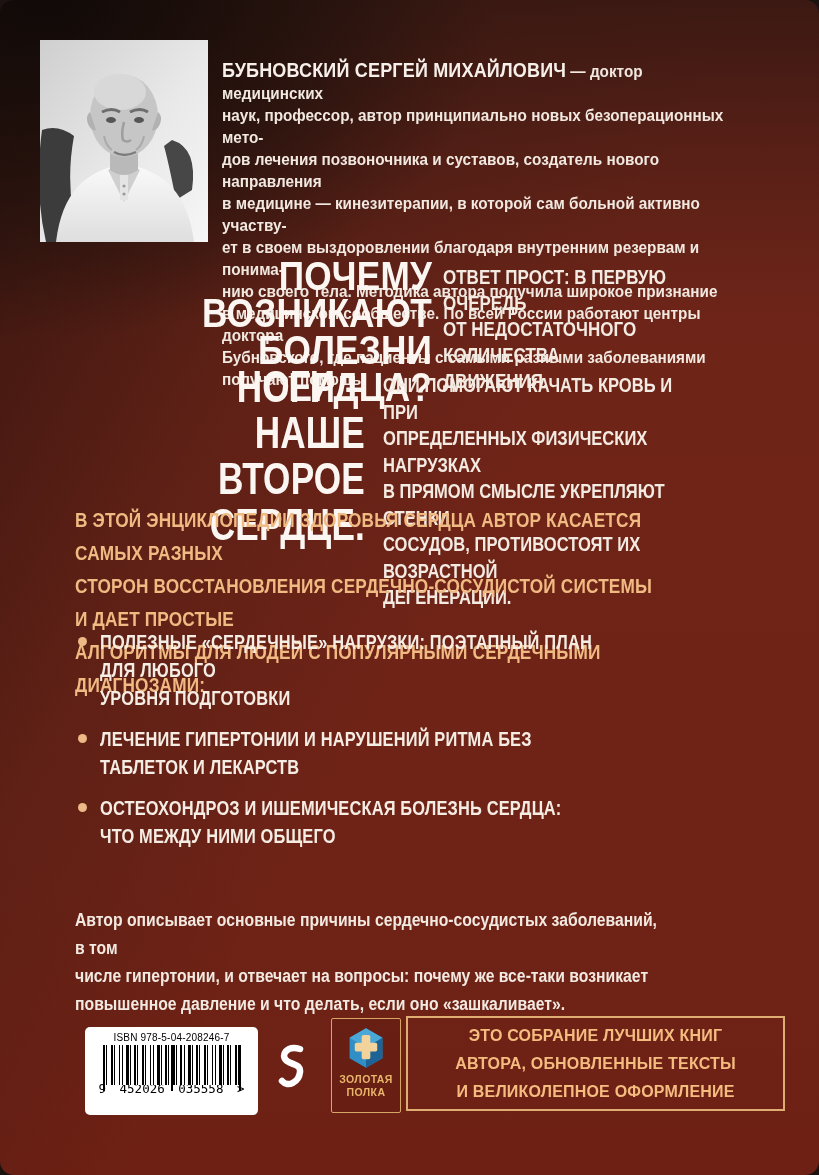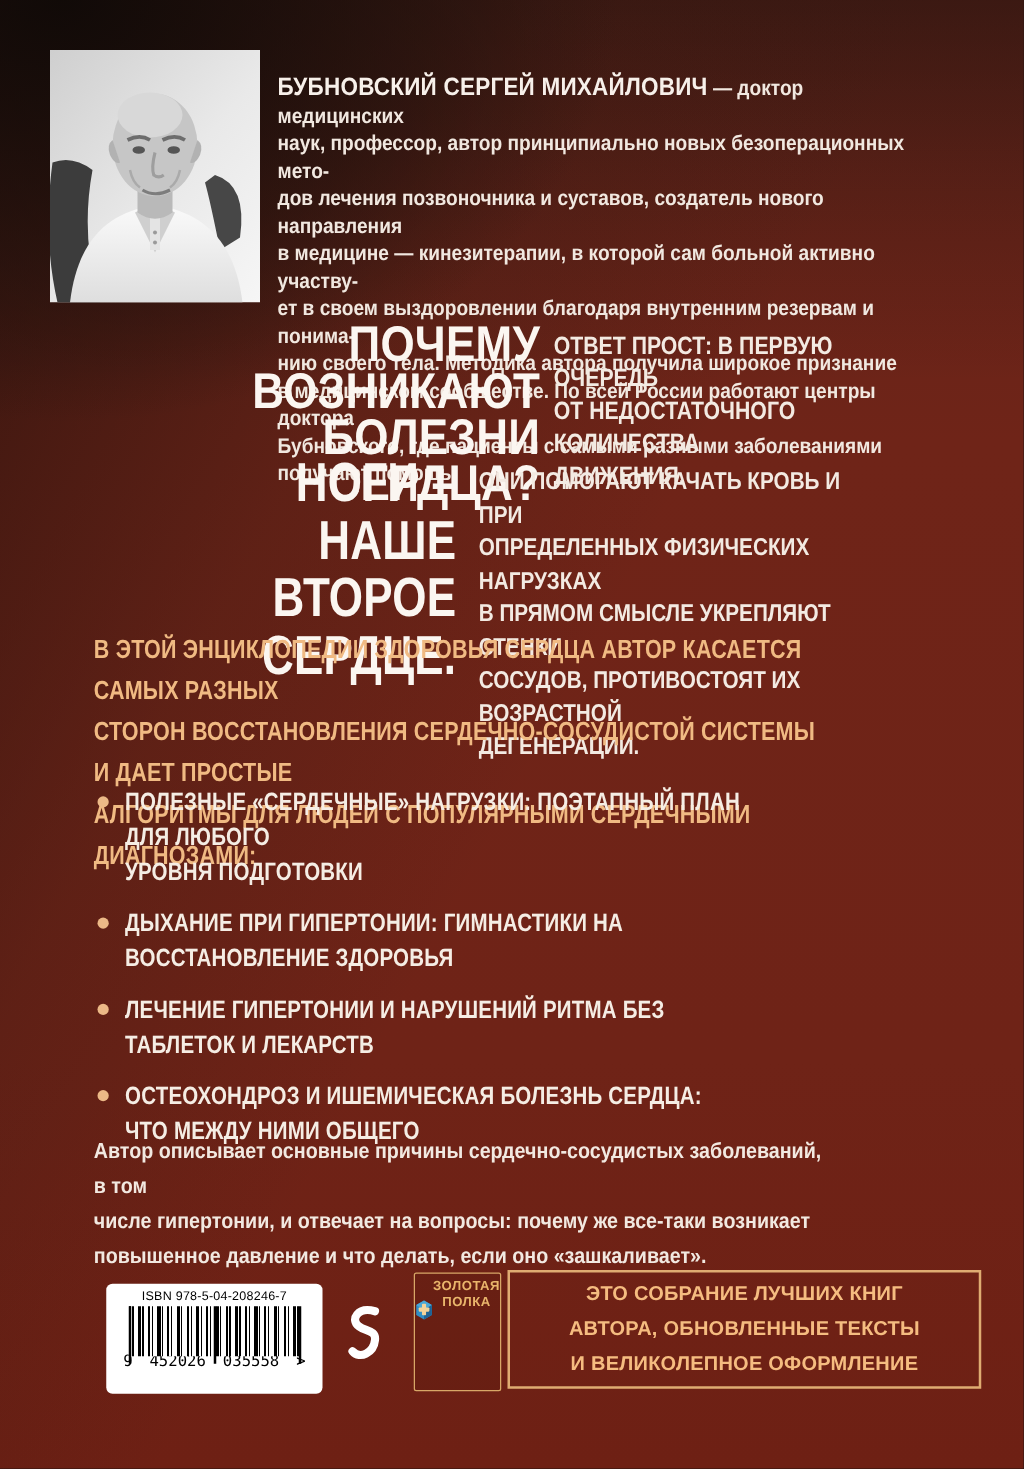--- a/index.html
+++ b/index.html
@@ -5,20 +5,21 @@
   html,body{margin:0;padding:0;background:#1c1210;}
   *{box-sizing:border-box;}
   .page{
     position:relative;width:819px;height:1175px;overflow:hidden;
     font-family:"Liberation Sans","DejaVu Sans",sans-serif;
     background:
       radial-gradient(ellipse 620px 470px at 6% 0%, rgba(14,9,7,.88) 0%, rgba(30,16,12,.55) 45%, rgba(40,20,14,0) 72%),
       linear-gradient(118deg, rgba(22,12,9,.65) 0%, rgba(52,24,17,.28) 30%, rgba(0,0,0,0) 52%),
       linear-gradient(to bottom, rgba(22,11,8,.42) 0%, rgba(22,11,8,.18) 12%, rgba(0,0,0,0) 26%),
       linear-gradient(to bottom, #57231a 0%, #682419 16%, #6f2418 30%, #6f2317 72%, #6e2014 100%);
+    border-radius: 14px;
   }
   .abs{position:absolute;}
   
   .sqL{transform:scaleX(var(--sx));transform-origin:0 0;width:calc(100%/var(--sx));}
   .sqR{transform:scaleX(var(--sx));transform-origin:100% 0;}
   .sqC{transform:scaleX(var(--sx));transform-origin:50% 50%;}
 
   .photo-frame{left:40px;top:40px;width:168px;height:202px;}
   .photo-frame svg{display:block;width:100%;height:100%;}
 
@@ -58,21 +59,21 @@
   .g1{left:6px;} .g2{left:74px;} .g3{right:6px;}
   .bc-digits{display:flex;width:150px;justify-content:space-between;align-items:flex-end;
              font-family:"DejaVu Sans Mono","Liberation Mono",monospace;
              font-size:12.5px;color:#000;margin-top:-9px;background:transparent;}
   .bc-digits span{background:#fff;padding:0 2px;line-height:13px;}
 
   .eksmo{left:277px;top:1044px;width:32px;height:52px;}
   .eksmo svg{display:block;width:100%;height:100%;}
 
   .shelf{left:331px;top:1018px;width:70px;height:95px;border:1.5px solid #d8a767;border-radius:2px;
-         display:flex;flex-direction:row;align-items:flex-start;background:rgba(0,0,0,.05);}
+         display:flex;flex-direction:column;align-items:center;background:rgba(0,0,0,.05);}
   .shelf svg{width:38px;height:42px;margin-top:8px;display:block;}
   .shelf-label{margin-top:4px;text-align:center;color:#e9b56b;font-weight:700;
                font-size:10.5px;line-height:12.5px;letter-spacing:.4px;white-space:pre-line;}
 
   .promo{left:406px;top:1016px;width:379px;height:95px;border:2px solid #dfac72;
          display:flex;align-items:center;justify-content:center;}
   .promo-txt{color:#f5bc80;font-weight:700;font-size:16px;line-height:28px;
              text-align:center;white-space:pre-line;letter-spacing:.2px;}
 </style>
 </head>
@@ -151,24 +152,20 @@
 АЛГОРИТМЫ ДЛЯ ЛЮДЕЙ С ПОПУЛЯРНЫМИ СЕРДЕЧНЫМИ ДИАГНОЗАМИ:</div>
 
   <div class="abs bullets">
     <div class="b-item">
       <span class="b-dot"></span>
       <span class="b-txt sqL">ПОЛЕЗНЫЕ «СЕРДЕЧНЫЕ» НАГРУЗКИ: ПОЭТАПНЫЙ ПЛАН ДЛЯ ЛЮБОГО
 УРОВНЯ ПОДГОТОВКИ</span>
     </div>
     <div class="b-item">
       <span class="b-dot"></span>
-      <span class="b-txt sqL">ДЫХАНИЕ ПРИ ГИПЕРТОНИИ: ГИМНАСТИКИ НА ВОССТАНОВЛЕНИЕ ЗДОРОВЬЯ</span>
-    </div>
-    <div class="b-item">
-      <span class="b-dot"></span>
       <span class="b-txt sqL">ЛЕЧЕНИЕ ГИПЕРТОНИИ И НАРУШЕНИЙ РИТМА БЕЗ ТАБЛЕТОК И ЛЕКАРСТВ</span>
     </div>
     <div class="b-item">
       <span class="b-dot"></span>
       <span class="b-txt sqL">ОСТЕОХОНДРОЗ И ИШЕМИЧЕСКАЯ БОЛЕЗНЬ СЕРДЦА:
 ЧТО МЕЖДУ НИМИ ОБЩЕГО</span>
     </div>
   </div>
 
   <div class="abs outro sqL">Автор описывает основные причины сердечно-сосудистых заболеваний, в том

